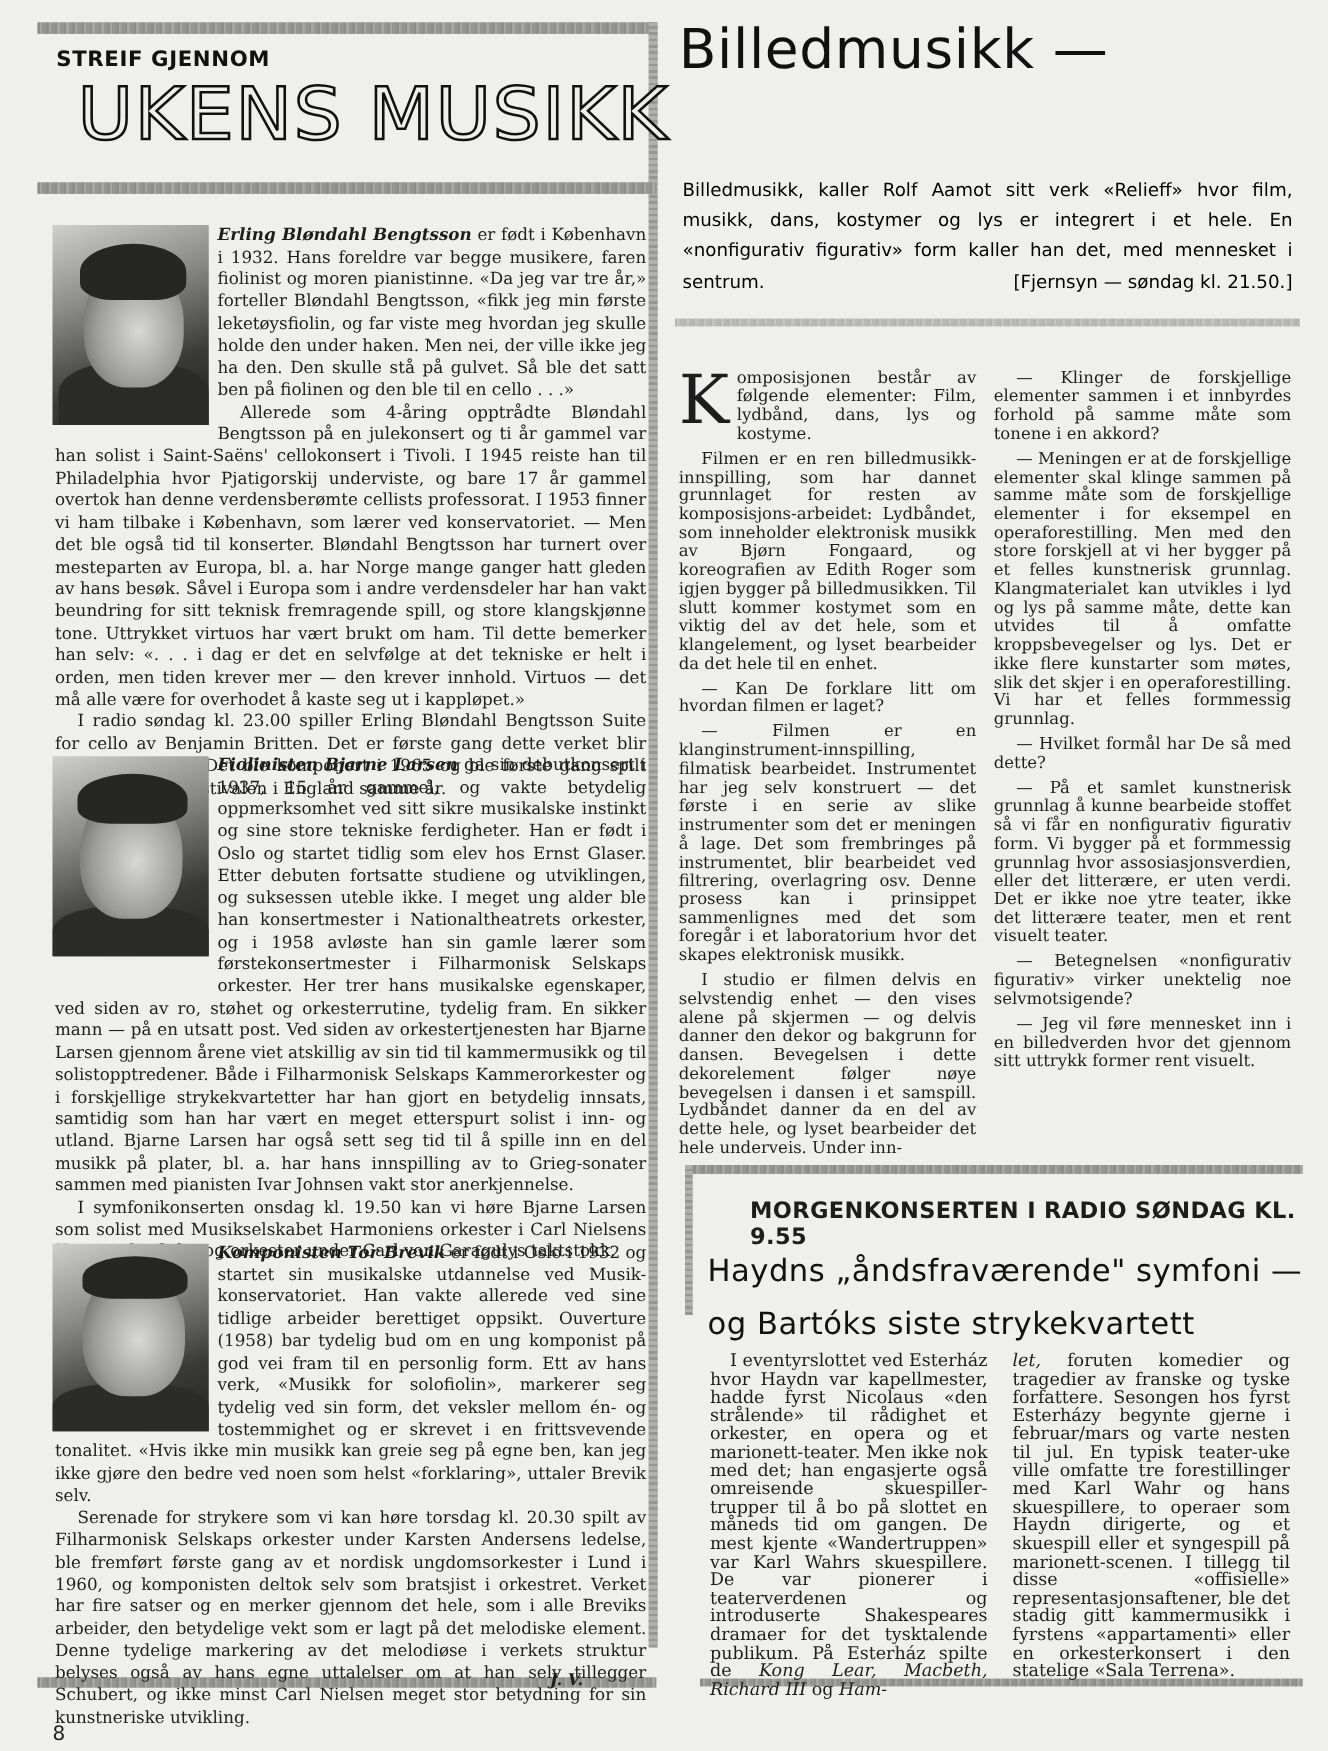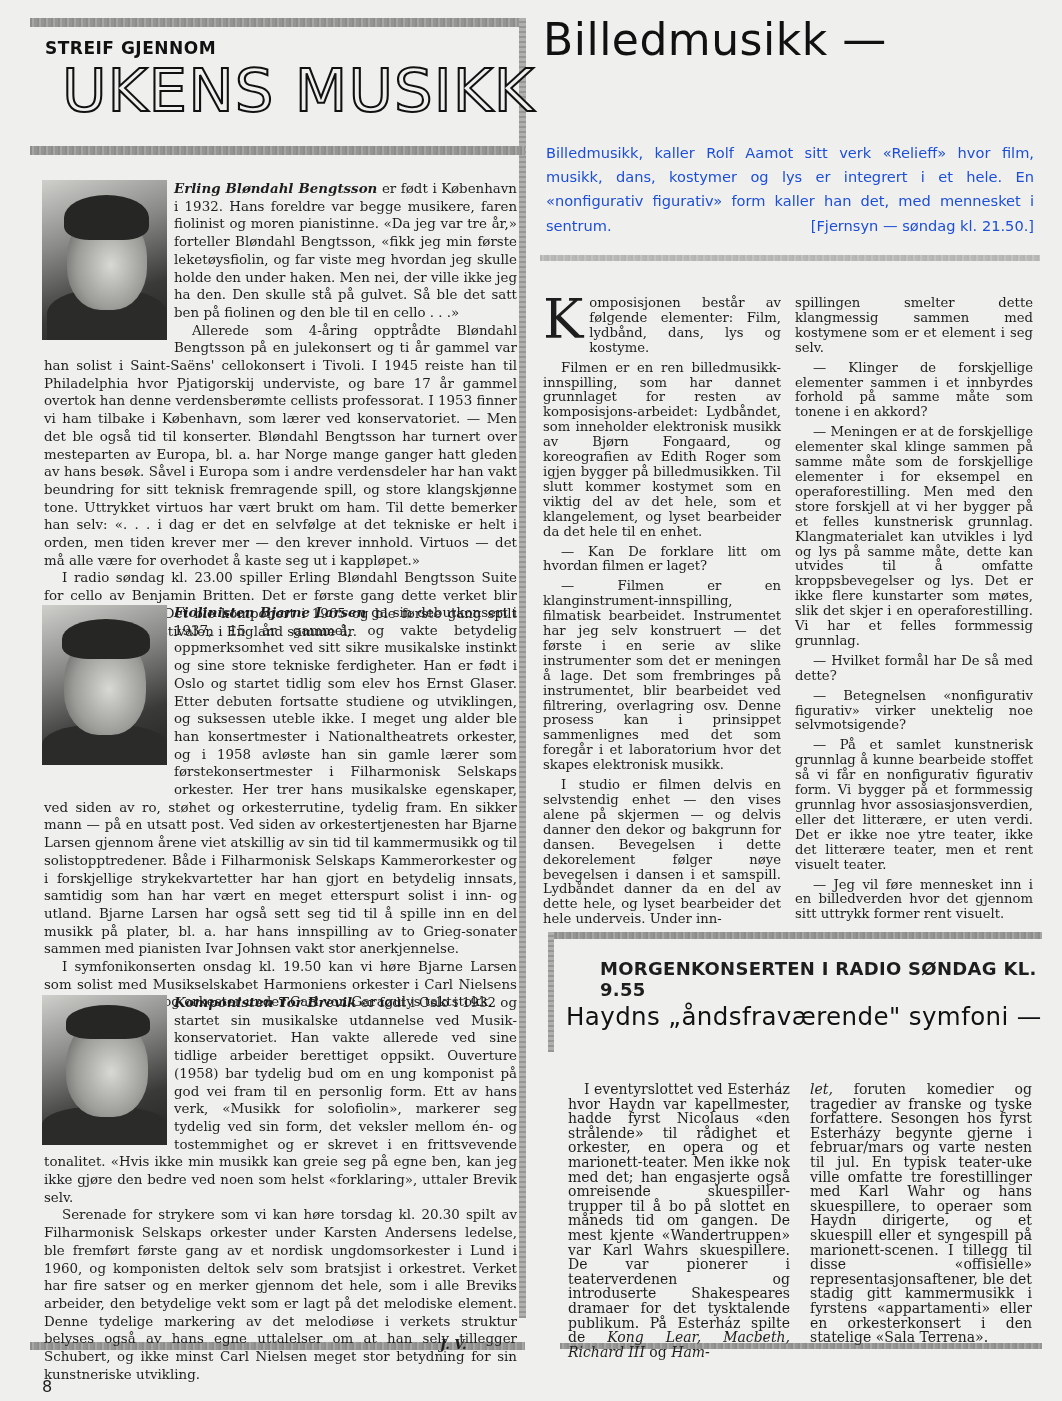--- a/index.html
+++ b/index.html
@@ -30,21 +30,21 @@
   .txt p { margin:0; text-indent:0; }
   .txt p.ind { text-indent:18px; }
   .txt em { font-style:italic; font-weight:bold; }
   .sig { position:absolute; left:440px; top:1337px; font-size:13px; font-style:italic; font-weight:bold; }
   .pageno { position:absolute; left:42px; top:1377px; font-family:"DejaVu Sans", sans-serif; font-size:16px; }
 
   
   .r-title { position:absolute; left:543px; top:14px; font-family:"DejaVu Sans", sans-serif;
     font-size:44px; color:#111; letter-spacing:0.5px; }
   .lead { position:absolute; left:546px; top:141px; width:488px; font-family:"DejaVu Sans", sans-serif;
-    font-size:14.6px; line-height:24.2px; color:#1d4ed8; text-align:justify; }
+    font-size:14.6px; line-height:24.2px; color:#000000; text-align:justify; }
   .lead .when { float:right; }
   .col { position:absolute; font-size:13.2px; line-height:14.9px; text-align:justify; }
   .col p { margin:0 0 5px 0; }
   .col p.ind { text-indent:18px; }
   .dropcap { float:left; font-family:"DejaVu Serif", serif; font-size:54px; line-height:44px;
     margin:2px 6px 0 0; font-weight:normal; }
 
   .box-kicker { position:absolute; left:600px; top:958px; font-family:"DejaVu Sans", sans-serif;
     font-weight:bold; font-size:18px; letter-spacing:0.3px; }
   .box-title { position:absolute; left:566px; top:996px; font-family:"DejaVu Sans", sans-serif;
@@ -116,31 +116,31 @@
 
 <div class="col" style="left:543px;top:296px;width:238px;">
   <p><span class="dropcap">K</span><span>omposisjonen består av følgende elementer: Film, lydbånd, dans, lys og kostyme.</span></p>
   <p class="ind">Filmen er en ren billedmusikk-innspilling, som har dannet grunnlaget for resten av komposisjons-arbeidet: Lydbåndet, som inneholder elektronisk musikk av Bjørn Fongaard, og koreografien av Edith Roger som igjen bygger på billedmusikken. Til slutt kommer kostymet som en viktig del av det hele, som et klangelement, og lyset bearbeider da det hele til en enhet.</p>
   <p class="ind">— Kan De forklare litt om hvordan filmen er laget?</p>
   <p class="ind">— Filmen er en klanginstrument-innspilling, filmatisk bearbeidet. Instrumentet har jeg selv konstruert — det første i en serie av slike instrumenter som det er meningen å lage. Det som frembringes på instrumentet, blir bearbeidet ved filtrering, overlagring osv. Denne prosess kan i prinsippet sammenlignes med det som foregår i et laboratorium hvor det skapes elektronisk musikk.</p>
   <p class="ind">I studio er filmen delvis en selvstendig enhet — den vises alene på skjermen — og delvis danner den dekor og bakgrunn for dansen. Bevegelsen i dette dekorelement følger nøye bevegelsen i dansen i et samspill. Lydbåndet danner da en del av dette hele, og lyset bearbeider det hele underveis. Under inn-</p>
 </div>
 
 <div class="col" style="left:795px;top:296px;width:238px;">
-  <p>spillingen smelter dette klangmessig sammen med kostymene som er et element i seg selv.</p>
   <p class="ind">— Klinger de forskjellige elementer sammen i et innbyrdes forhold på samme måte som tonene i en akkord?</p>
   <p class="ind">— Meningen er at de forskjellige elementer skal klinge sammen på samme måte som de forskjellige elementer i for eksempel en operaforestilling. Men med den store forskjell at vi her bygger på et felles kunstnerisk grunnlag. Klangmaterialet kan utvikles i lyd og lys på samme måte, dette kan utvides til å omfatte kroppsbevegelser og lys. Det er ikke flere kunstarter som møtes, slik det skjer i en operaforestilling. Vi har et felles formmessig grunnlag.</p>
   <p class="ind">— Hvilket formål har De så med dette?</p>
+  <p class="ind">— På et samlet kunstnerisk grunnlag å kunne bearbeide stoffet så vi får en nonfigurativ figurativ form. Vi bygger på et formmessig grunnlag hvor assosiasjonsverdien, eller det litterære, er uten verdi. Det er ikke noe ytre teater, ikke det litterære teater, men et rent visuelt teater.</p>
   <p class="ind">— Betegnelsen «nonfigurativ figurativ» virker unektelig noe selvmotsigende?</p>
-  <p class="ind">— På et samlet kunstnerisk grunnlag å kunne bearbeide stoffet så vi får en nonfigurativ figurativ form. Vi bygger på et formmessig grunnlag hvor assosiasjonsverdien, eller det litterære, er uten verdi. Det er ikke noe ytre teater, ikke det litterære teater, men et rent visuelt teater.</p>
   <p class="ind">— Jeg vil føre mennesket inn i en billedverden hvor det gjennom sitt uttrykk former rent visuelt.</p>
 </div>
 
 <div class="box-kicker">MORGENKONSERTEN I RADIO SØNDAG KL. 9.55</div>
 <div class="box-title">
   <div>Haydns „åndsfraværende" symfoni —</div>
+  <div>og Bartóks siste strykekvartett</div>
 </div>
 <div class="bcol" style="left:568px;top:1082px;width:222px;text-indent:16px;">
   <p><span>I eventyrslottet ved Esterház hvor Haydn var kapellmester, hadde fyrst Nicolaus «den strålende» til rådighet et orkester, en opera og et marionett-teater. Men ikke nok med det; han engasjerte også omreisende skuespiller-trupper til å bo på slottet en måneds tid om gangen. De mest kjente «Wandertruppen» var Karl Wahrs skuespillere. De var pionerer i teaterverdenen og introduserte Shakespeares dramaer for det tysktalende publikum. På Esterház spilte de </span><em>Kong Lear, Macbeth, Richard III</em><span> og </span><em>Ham-</em></p>
 </div>
 <div class="bcol" style="left:810px;top:1082px;width:222px;">
   <p><em>let,</em><span> foruten komedier og tragedier av franske og tyske forfattere. Sesongen hos fyrst Esterházy begynte gjerne i februar/mars og varte nesten til jul. En typisk teater-uke ville omfatte tre forestillinger med Karl Wahr og hans skuespillere, to operaer som Haydn dirigerte, og et skuespill eller et syngespill på marionett-scenen. I tillegg til disse «offisielle» representasjonsaftener, ble det stadig gitt kammermusikk i fyrstens «appartamenti» eller en orkesterkonsert i den statelige «Sala Terrena».</span></p>
 </div>
 
 </body></html>

